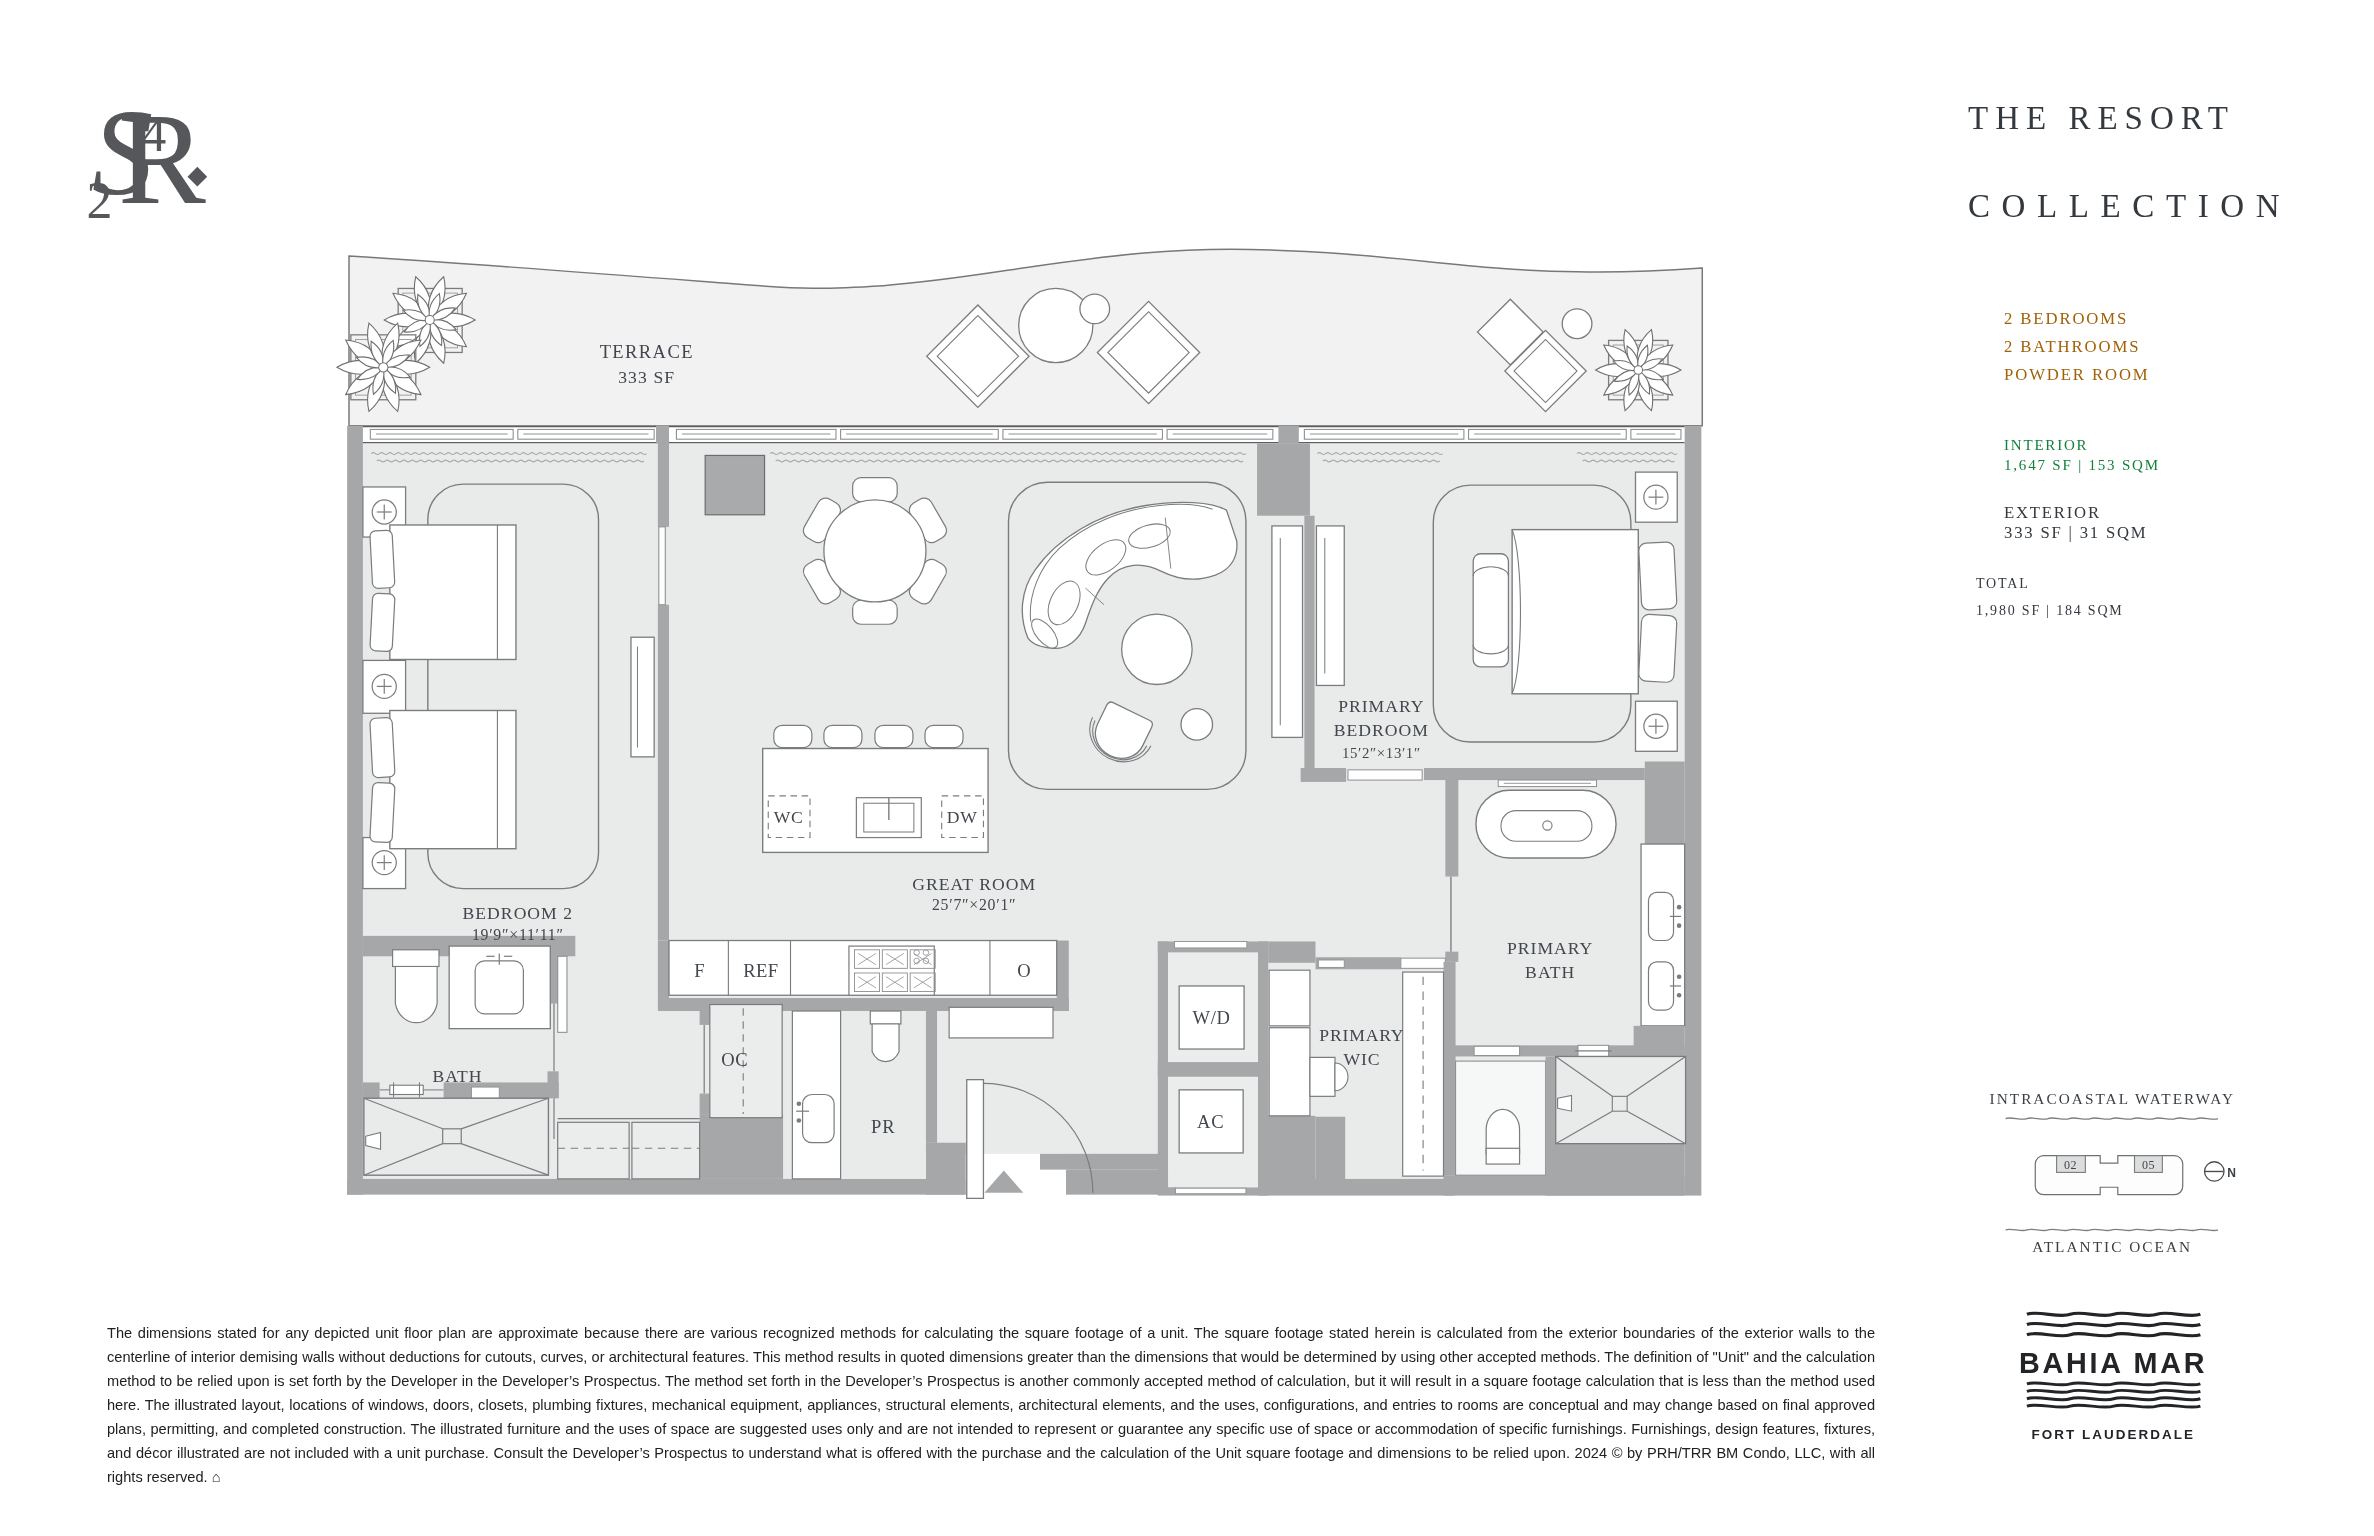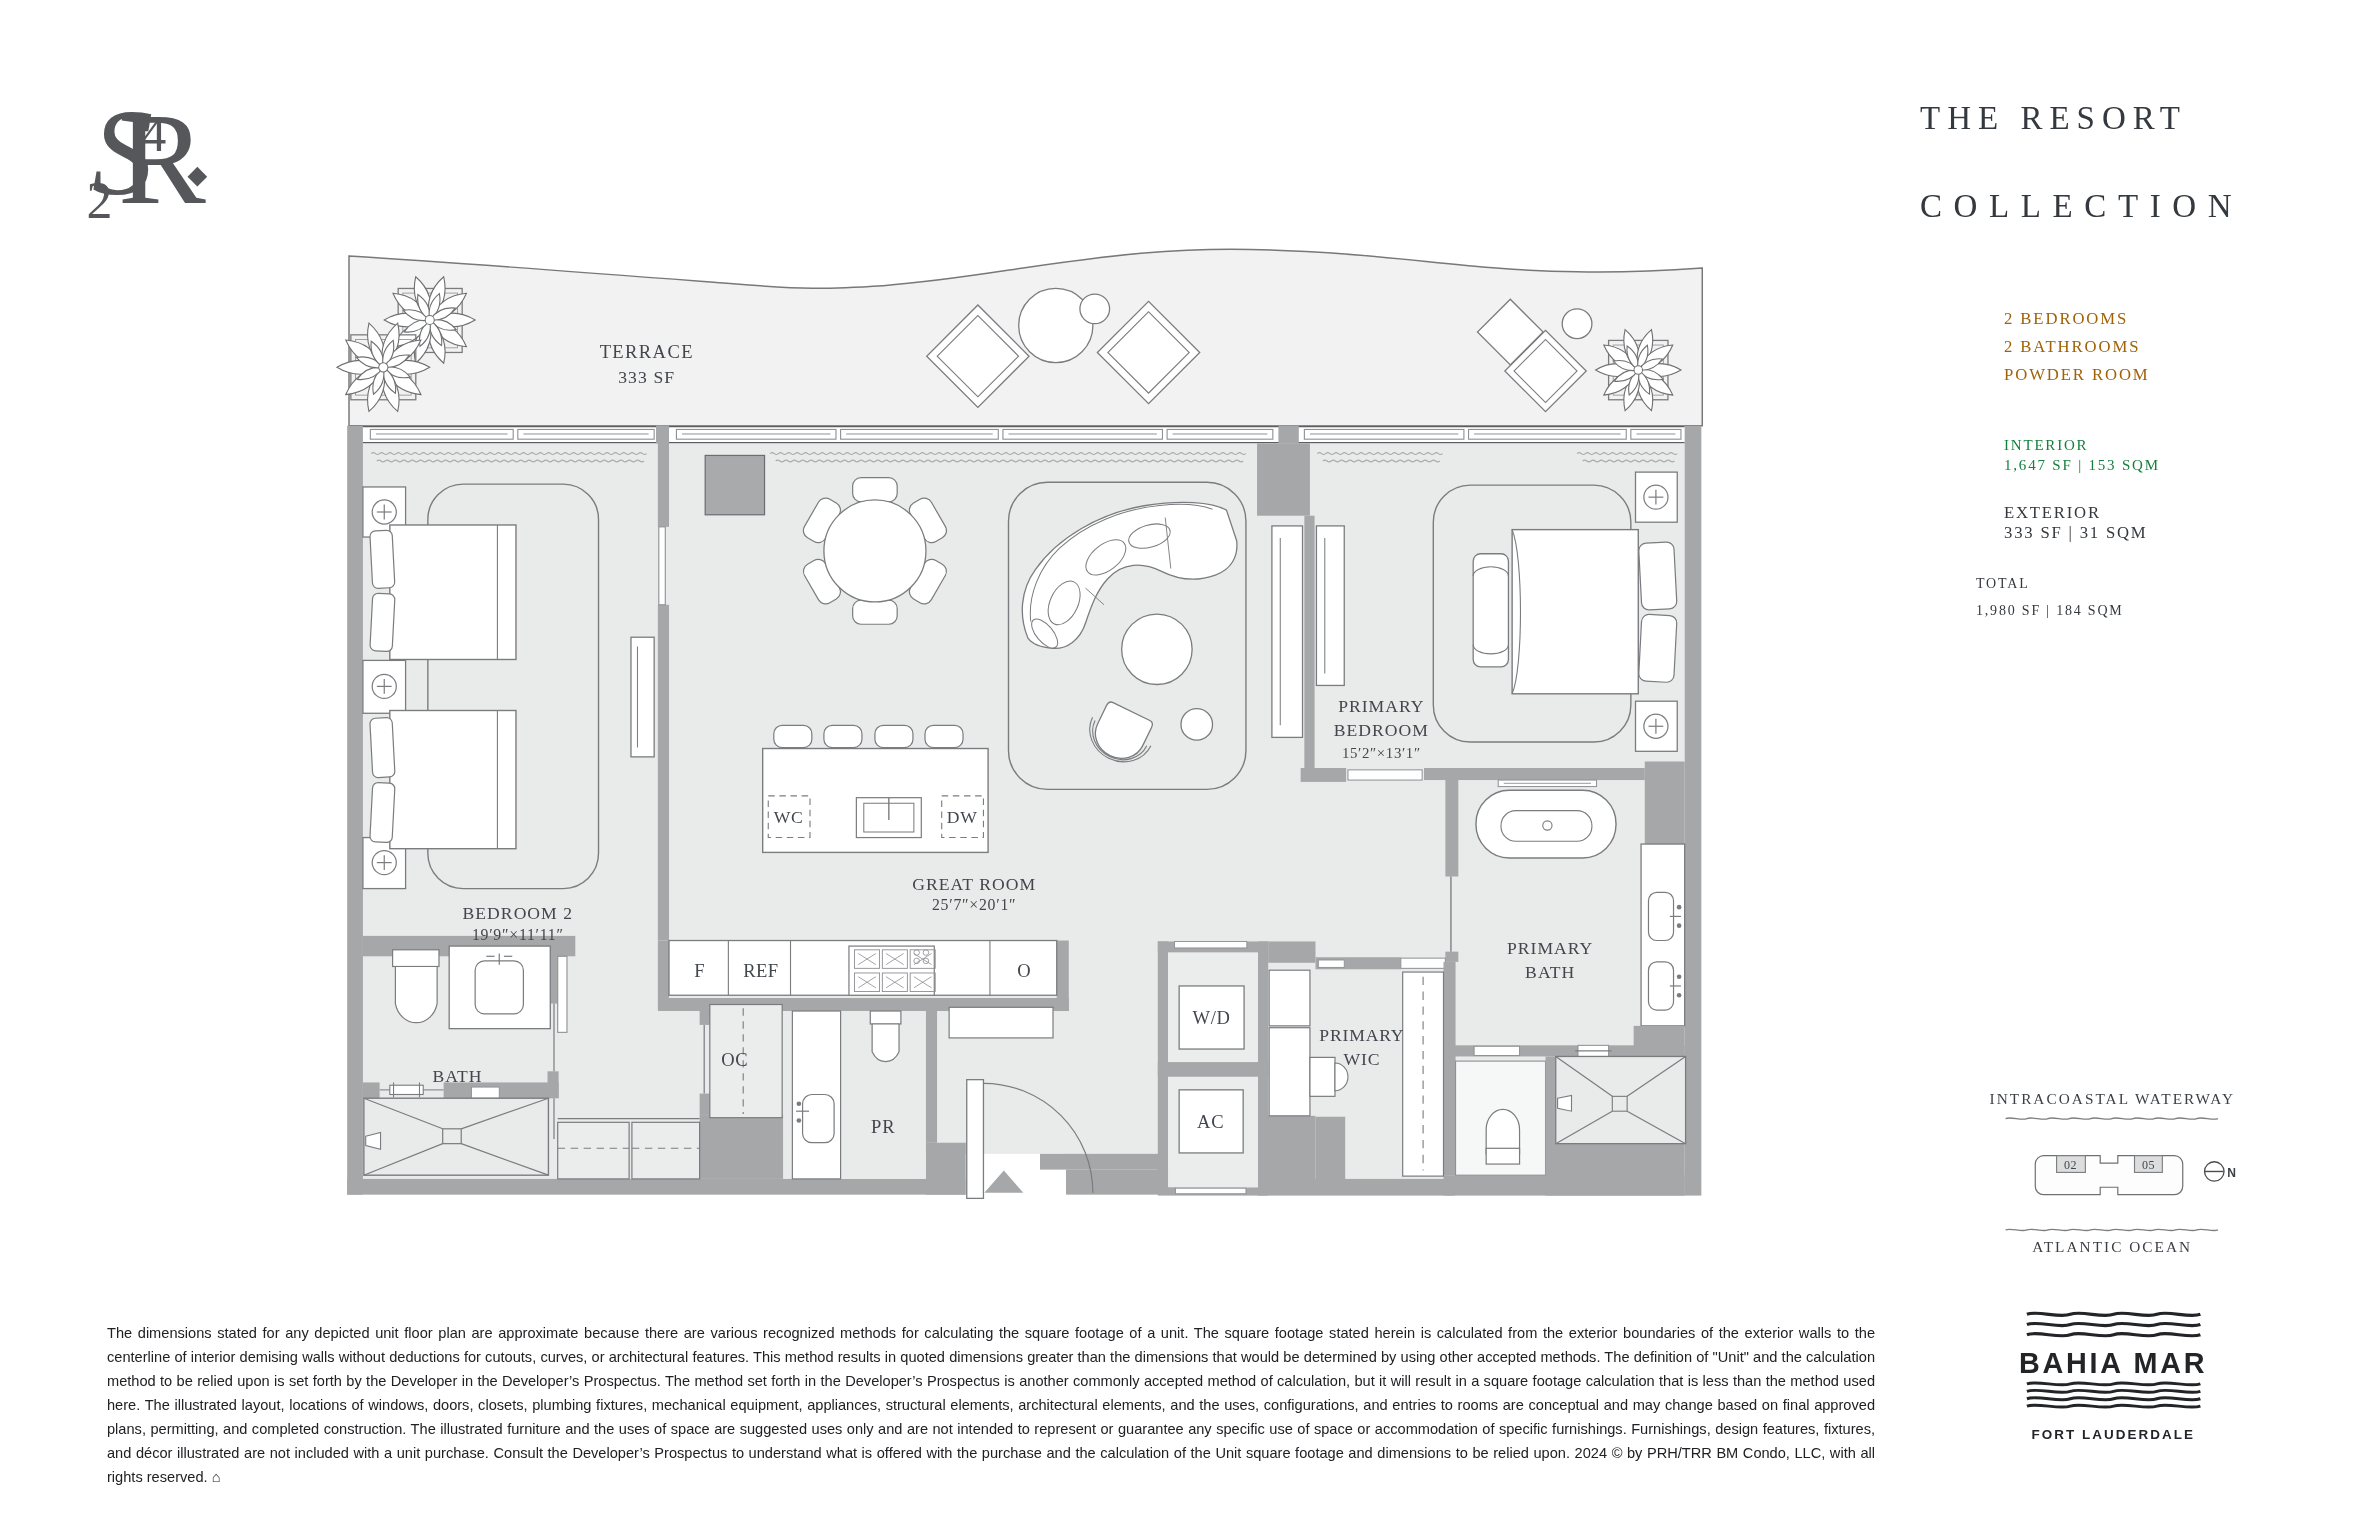--- a/index.html
+++ b/index.html
@@ -563,21 +563,21 @@
 <text x="2278" y="1480" font-family="Liberation Sans, sans-serif" font-size="31" font-weight="bold" letter-spacing="3" text-anchor="middle" fill="#232428">BAHIA MAR</text>
 
 <path d="M2185.0,1492.0 C2196.7,1488.0 2220.1,1496.0 2231.8,1492.0 C2243.4,1488.0 2266.8,1496.0 2278.5,1492.0 C2290.2,1488.0 2313.6,1496.0 2325.2,1492.0 C2336.9,1488.0 2360.3,1496.0 2372.0,1492.0" fill="none" stroke="#232428" stroke-width="3.2"></path>
 <path d="M2185.0,1500.0 C2196.7,1496.0 2220.1,1504.0 2231.8,1500.0 C2243.4,1496.0 2266.8,1504.0 2278.5,1500.0 C2290.2,1496.0 2313.6,1504.0 2325.2,1500.0 C2336.9,1496.0 2360.3,1504.0 2372.0,1500.0" fill="none" stroke="#232428" stroke-width="3.2"></path>
 <path d="M2185.0,1508.0 C2196.7,1504.0 2220.1,1512.0 2231.8,1508.0 C2243.4,1504.0 2266.8,1512.0 2278.5,1508.0 C2290.2,1504.0 2313.6,1512.0 2325.2,1508.0 C2336.9,1504.0 2360.3,1512.0 2372.0,1508.0" fill="none" stroke="#232428" stroke-width="3.2"></path>
 <path d="M2185.0,1516.0 C2196.7,1512.0 2220.1,1520.0 2231.8,1516.0 C2243.4,1512.0 2266.8,1520.0 2278.5,1516.0 C2290.2,1512.0 2313.6,1520.0 2325.2,1516.0 C2336.9,1512.0 2360.3,1520.0 2372.0,1516.0" fill="none" stroke="#232428" stroke-width="3.2"></path>
 
 <text x="2278" y="1551" font-family="Liberation Sans, sans-serif" font-size="14.5" font-weight="bold" letter-spacing="2.2" text-anchor="middle" fill="#232428">FORT LAUDERDALE</text>
 </svg>
 
-<div class="serif" style="position:absolute;left:1920px;top:96px;font-size:33px;line-height:44px;color:#34393f;">
+<div class="serif" style="position:absolute;left:1968px;top:96px;font-size:33px;line-height:44px;color:#34393f;">
       <div style="letter-spacing:7px;">THE RESORT</div>
       <div style="letter-spacing:11.6px;margin-top:44px;">COLLECTION</div>
     </div>
 
 
 <div class="serif" style="position:absolute;left:2004px;top:305px;font-size:16.7px;letter-spacing:1.9px;line-height:28px;color:#a16207;">2 BEDROOMS<br>2 BATHROOMS<br>POWDER ROOM</div>
 
 <div class="serif" style="position:absolute;left:2004px;top:435px;font-size:15px;letter-spacing:1.8px;line-height:20px;color:#15803d;">INTERIOR<br>1,647 SF | 153 SQM</div>
 
 <div class="serif" style="position:absolute;left:2004px;top:503px;font-size:16.7px;letter-spacing:1.8px;line-height:20px;color:#34393f;">EXTERIOR<br>333 SF | 31 SQM</div>

